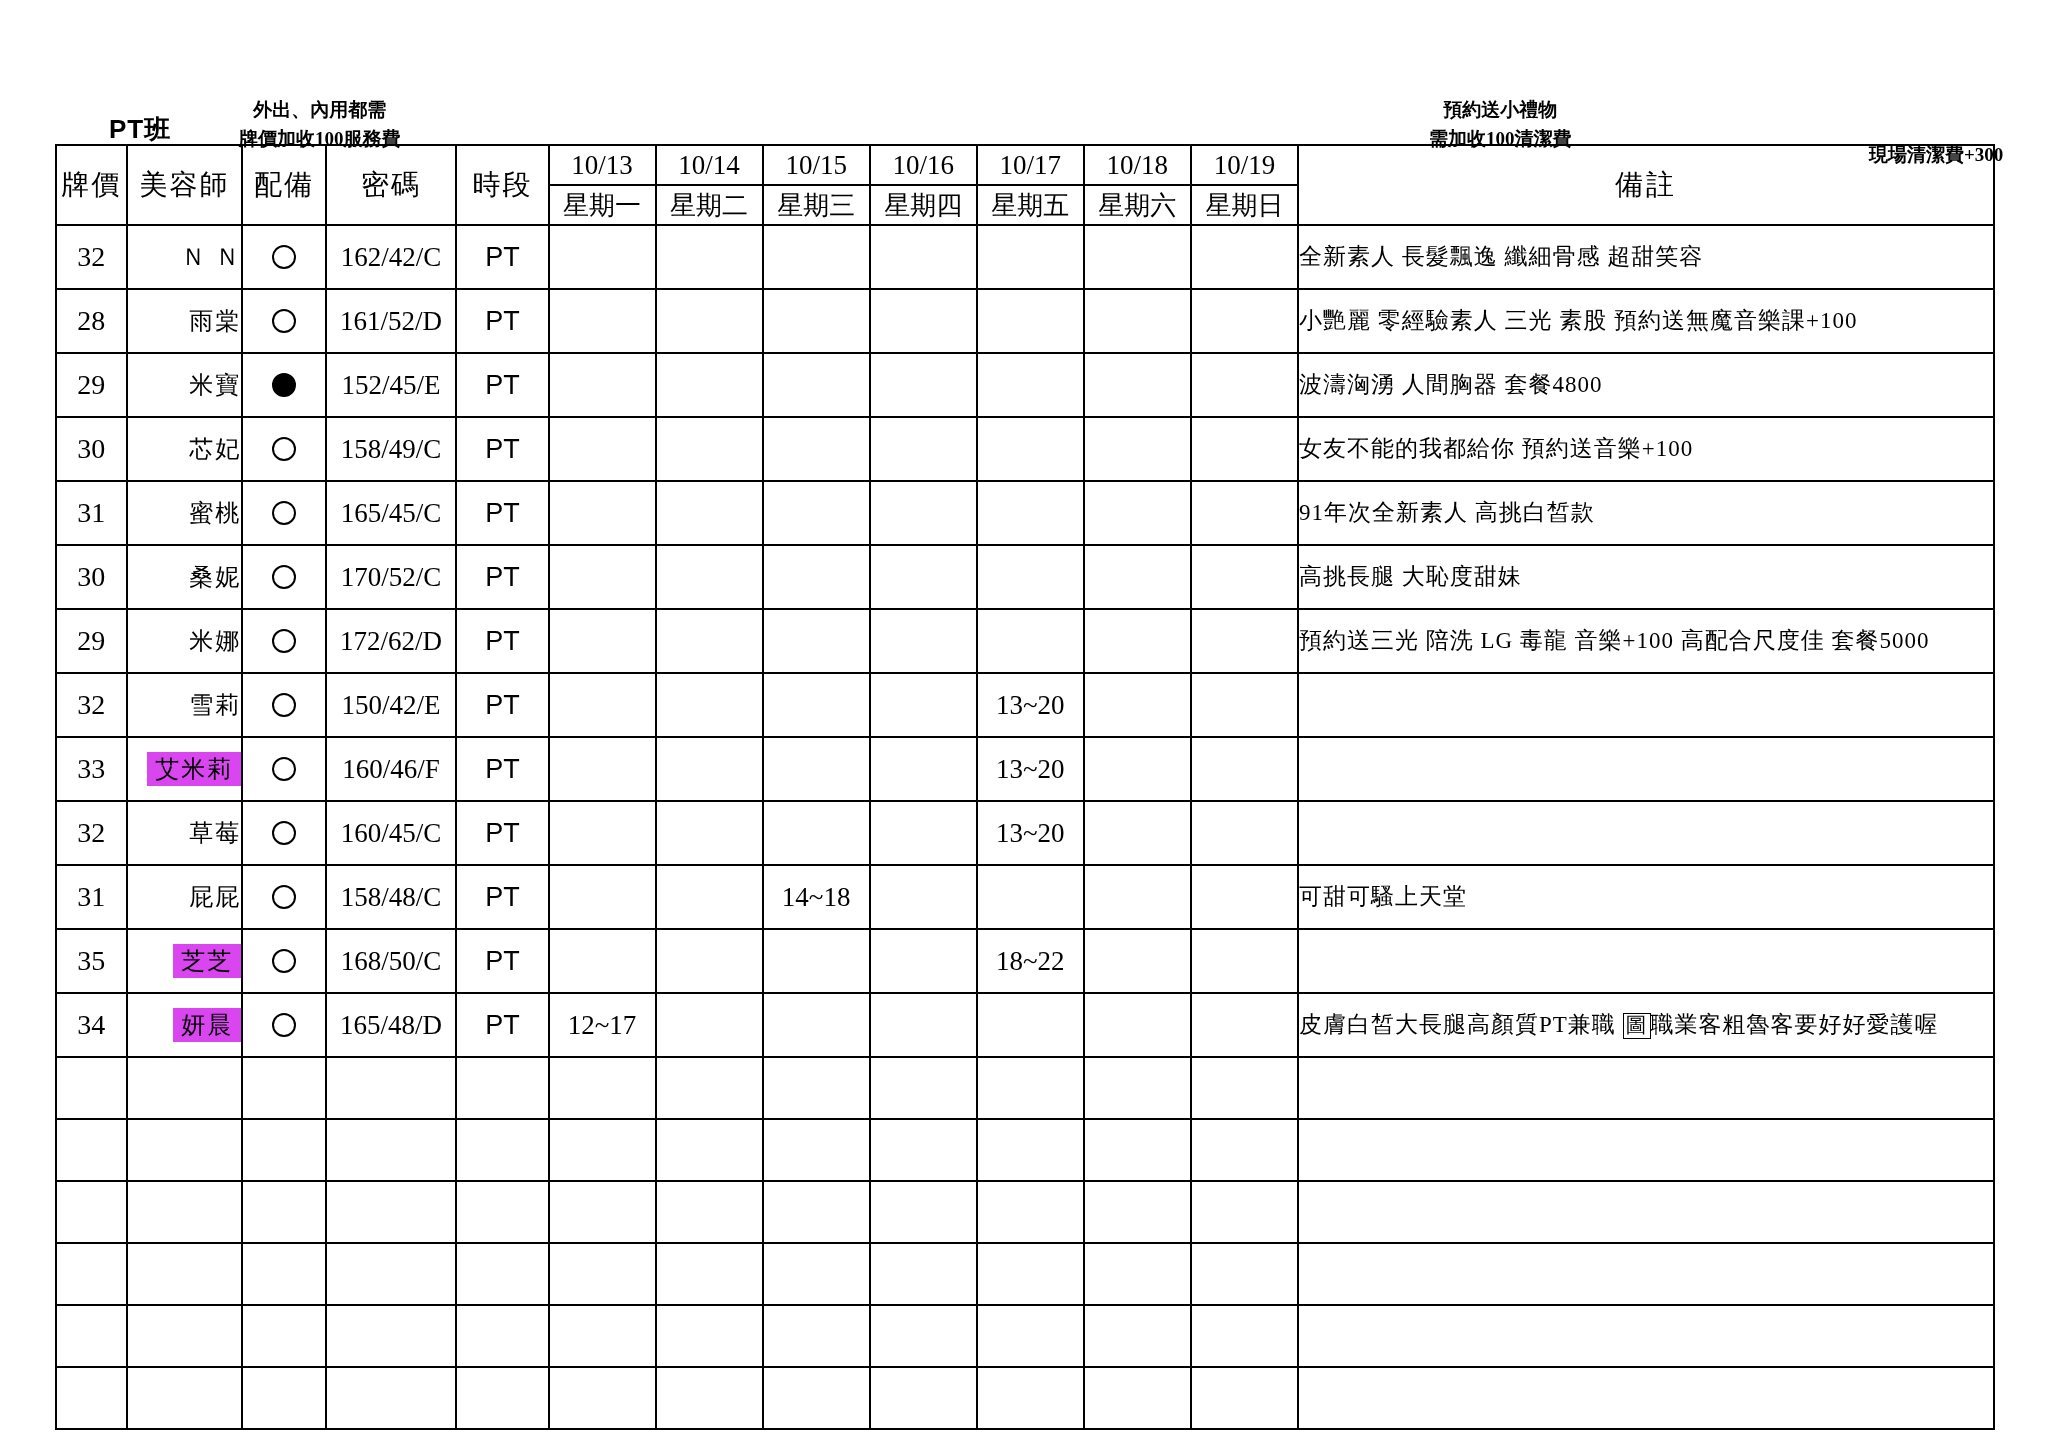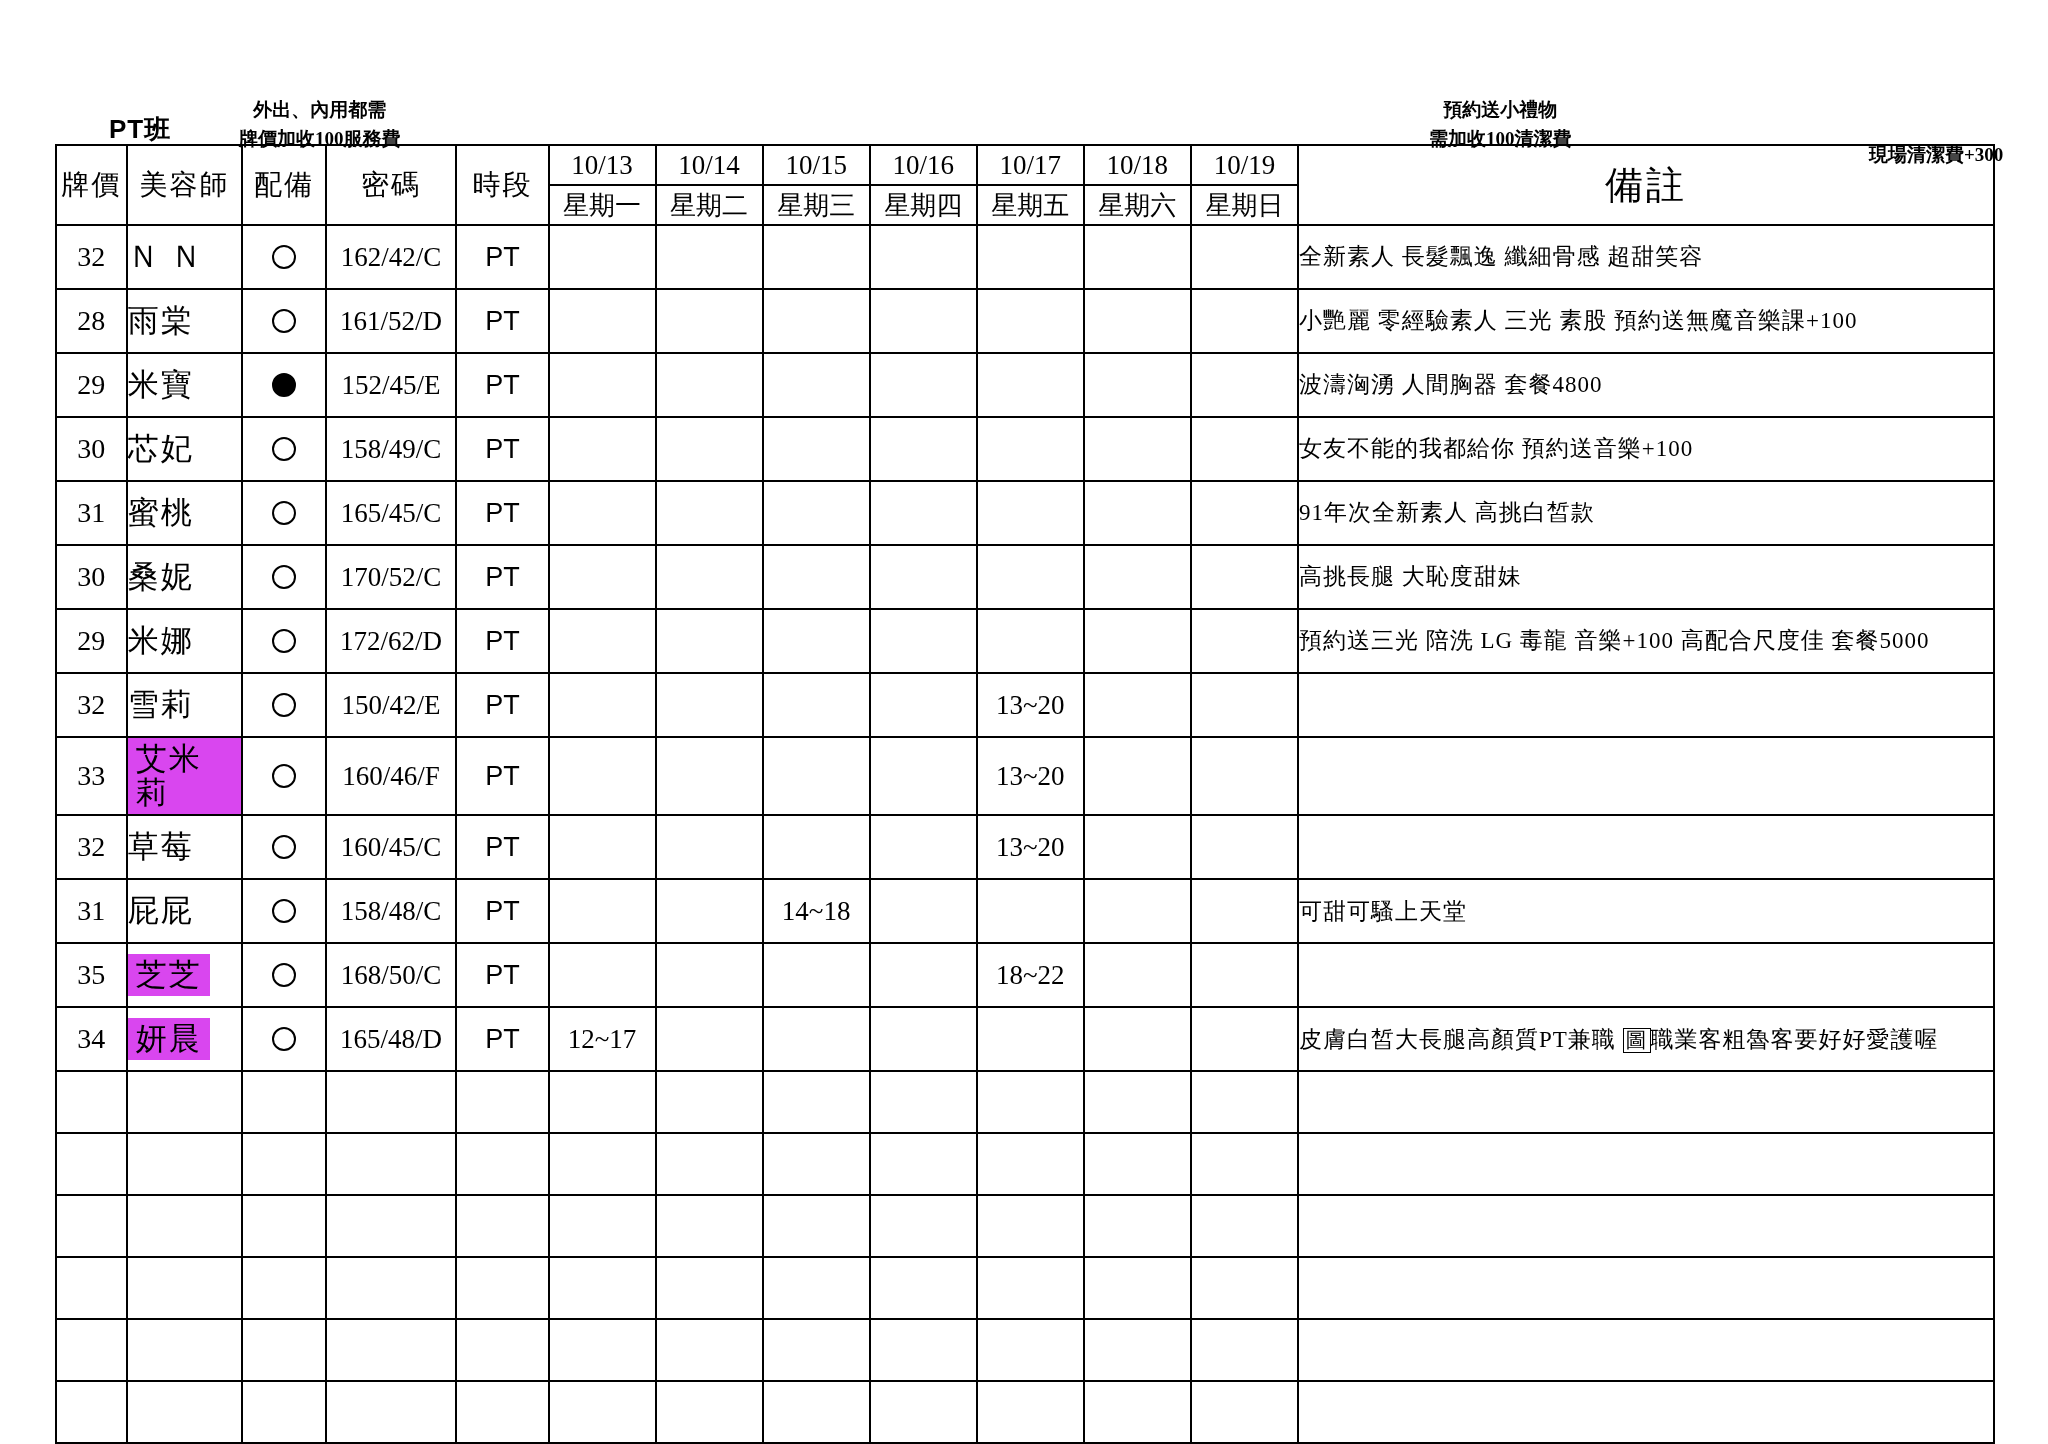--- a/index.html
+++ b/index.html
@@ -114,35 +114,35 @@
   }
   thead .hdr-rowspan {
     text-align: center;
     font-size: 28px;
     font-weight: bold;
     letter-spacing: 2px;
     margin-left: 36px;
   }
   thead .hdr-note {
     text-align: center;
-    font-size: 38px;
+    font-size: 28px;
     font-weight: bold;
     letter-spacing: 3px;
   }
 
   tbody tr { height: 62px; }
   tbody td { height: 62px; }
 
   td.price {
     text-align: center;
     font-size: 28px;
   }
   td.name {
-    text-align: left;
-    font-size: 31px;
+    text-align: right;
+    font-size: 24px;
     font-weight: bold;
     letter-spacing: 2px;
   }
   td.name .hl {
     display: inline-block;
     background: #d946ef;
     padding: 4px 8px;
     line-height: 1.1;
   }
   td.equip {

